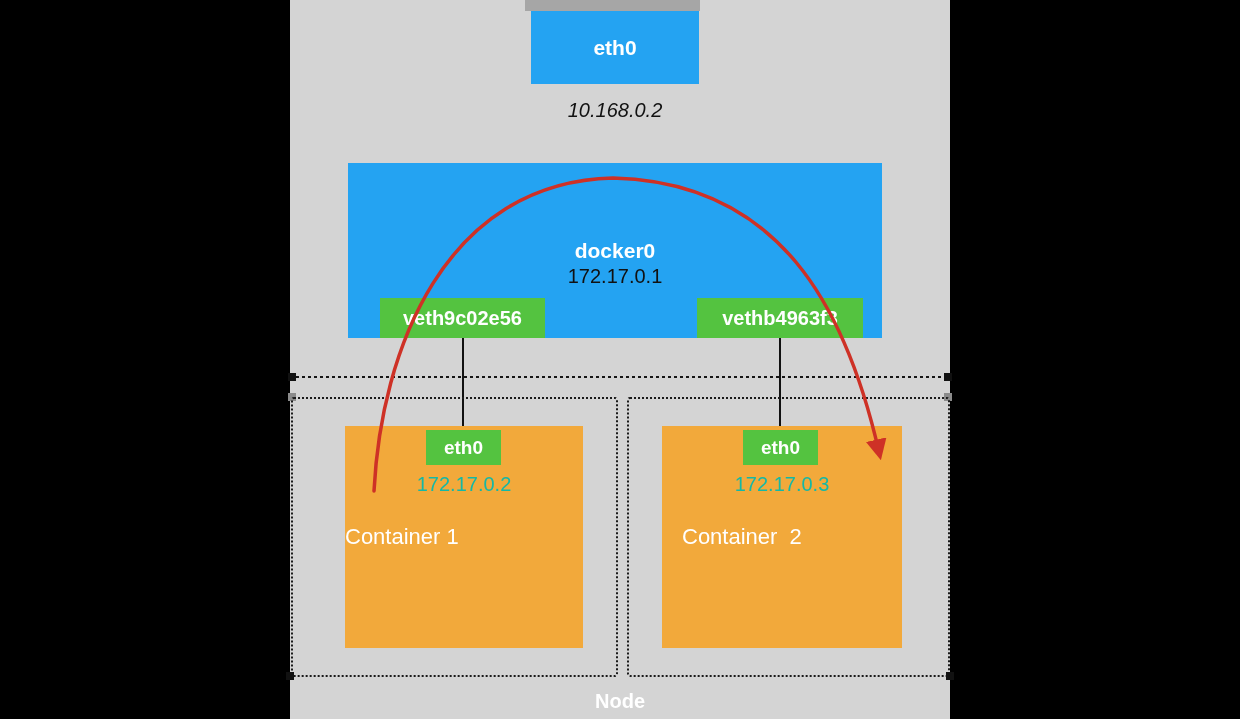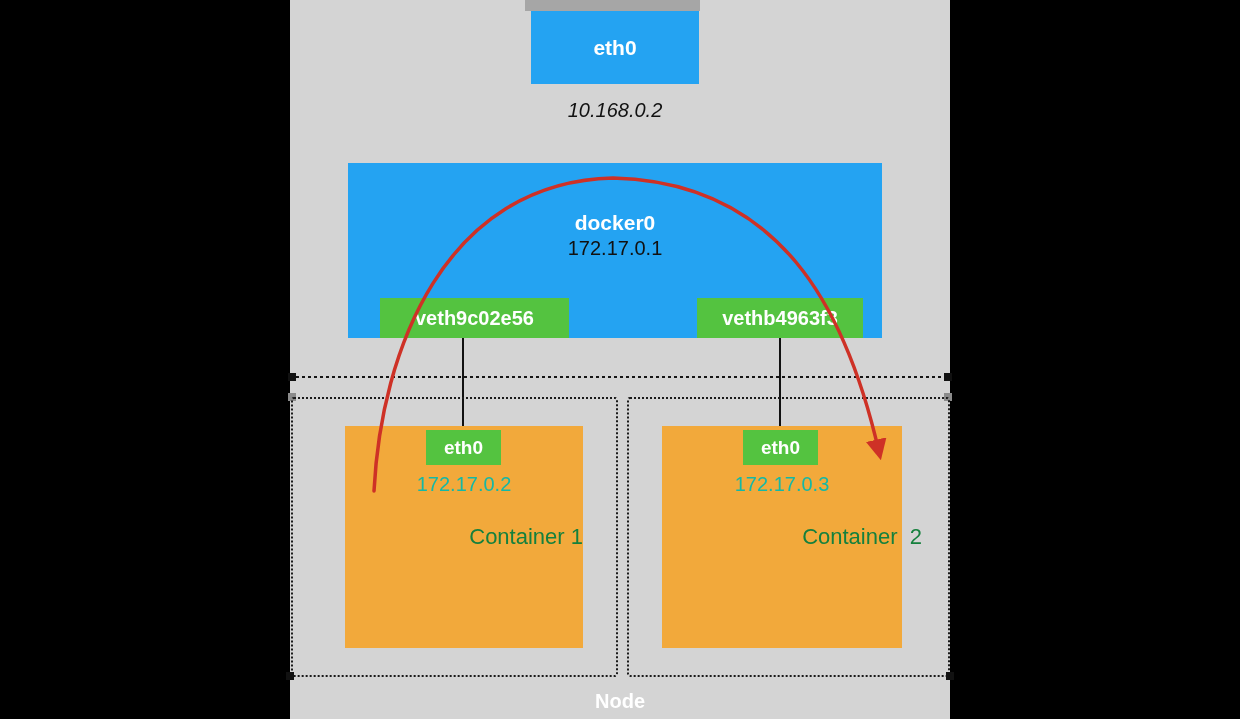--- a/index.html
+++ b/index.html
@@ -8,26 +8,26 @@
     font-family:"Liberation Sans","DejaVu Sans",sans-serif;
     border-radius:25px;
   }
   .abs{position:absolute;}
   #node-panel{left:290px;top:0;width:660px;height:719px;background:#d4d4d4;}
   #top-strip{left:525px;top:0;width:175px;height:11px;background:#a6a6a6;}
   .bluebox{background:#24a3f2;color:#fff;display:flex;align-items:center;justify-content:center;}
   #host-eth0{left:531px;top:11px;width:168px;height:73px;font-size:21px;font-weight:600;}
   #host-ip{left:515px;top:99px;width:200px;height:26px;text-align:center;color:#111;font-size:20px;font-style:italic;}
   #docker0-box{left:348px;top:163px;width:534px;height:175px;background:#24a3f2;
-    display:flex;flex-direction:column;align-items:center;padding-top:47px;box-sizing:border-box;}
+    display:flex;flex-direction:column;align-items:center;padding-top:75px;box-sizing:border-box;}
   #docker0-name{color:#fff;font-size:21px;font-weight:600;line-height:26px;}
   #docker0-ip{color:#111;font-size:20px;line-height:25px;}
   .vethbox{background:#54c340;color:#fff;display:flex;align-items:center;justify-content:center;
     font-size:20px;font-weight:600;}
-  #veth-left{left:380px;top:298px;width:189px;height:40px;}
+  #veth-left{left:380px;top:298px;width:165px;height:40px;}
   #veth-right{left:697px;top:298px;width:166px;height:40px;}
   .connector{width:2px;height:93px;background:#111;}
   #conn-left{left:462px;top:338px;}
   #conn-right{left:779px;top:338px;}
   .dotline{height:2px;background-image:repeating-linear-gradient(90deg,#151515 0 3px,transparent 3px 6px);}
   #dotted-line-top{left:290px;top:376px;width:660px;}
   .handle{width:8px;height:8px;background:#111;}
   .handle.gray{background:#8b8b8b;}
   .nsbox{border:2px dotted #1a1a1a;border-radius:3px;box-sizing:border-box;background:transparent;}
   #ns-left{left:291px;top:397px;width:327px;height:280px;}
@@ -35,21 +35,21 @@
   .containerbox{background:#f2a93b;}
   #container1{left:345px;top:426px;width:238px;height:222px;}
   #container2{left:662px;top:426px;width:240px;height:222px;}
   .c-eth0{background:#54c340;color:#fff;display:flex;align-items:center;justify-content:center;
     font-size:19px;font-weight:600;width:75px;height:35px;}
   #c1-eth0{left:426px;top:430px;}
   #c2-eth0{left:743px;top:430px;}
   .c-ip{text-align:center;color:#14b8a6;font-size:20px;height:26px;}
   #c1-ip{left:345px;top:473px;width:238px;}
   #c2-ip{left:662px;top:473px;width:240px;}
-  .c-name{text-align:right;color:#15803d;font-size:22px;font-weight:500;height:28px;white-space:pre;}
+  .c-name{text-align:left;color:#ffffff;font-size:22px;font-weight:500;height:28px;white-space:pre;}
   #c1-name{left:345px;top:524px;width:238px;}
   #c2-name{left:662px;top:524px;width:240px;padding-left:20px;}
   #node-label{left:520px;top:690px;width:200px;height:26px;text-align:center;color:#fff;
     font-size:20px;font-weight:600;}
   #arc-overlay{left:0;top:0;width:1240px;height:719px;pointer-events:none;}
 </style>
 </head>
 <body>
 
 <div id="stage">

